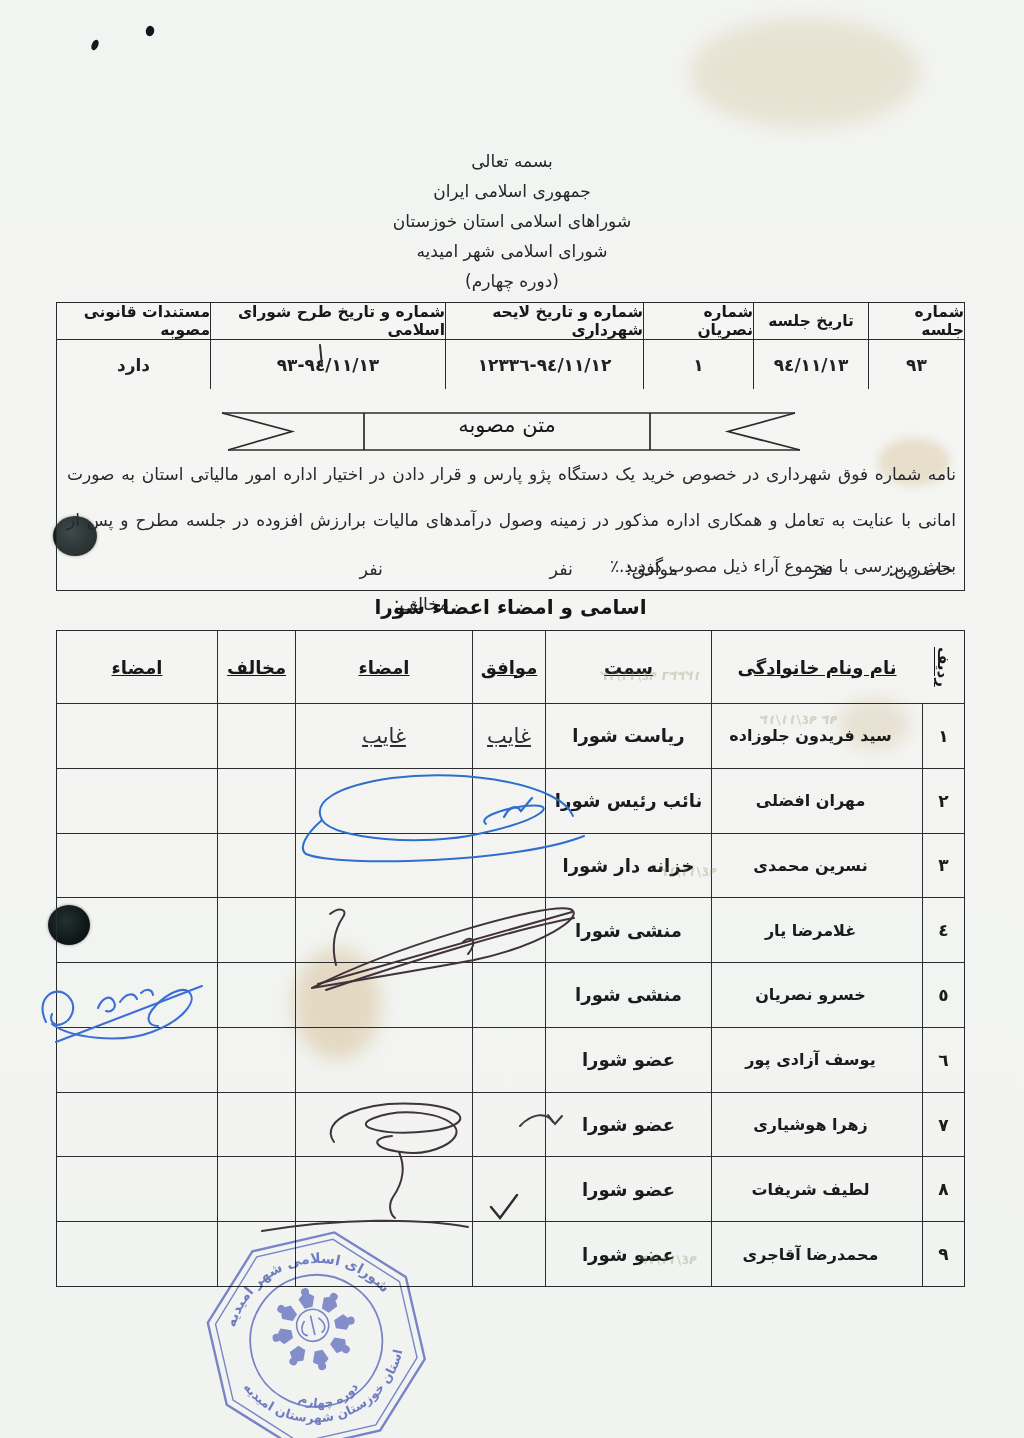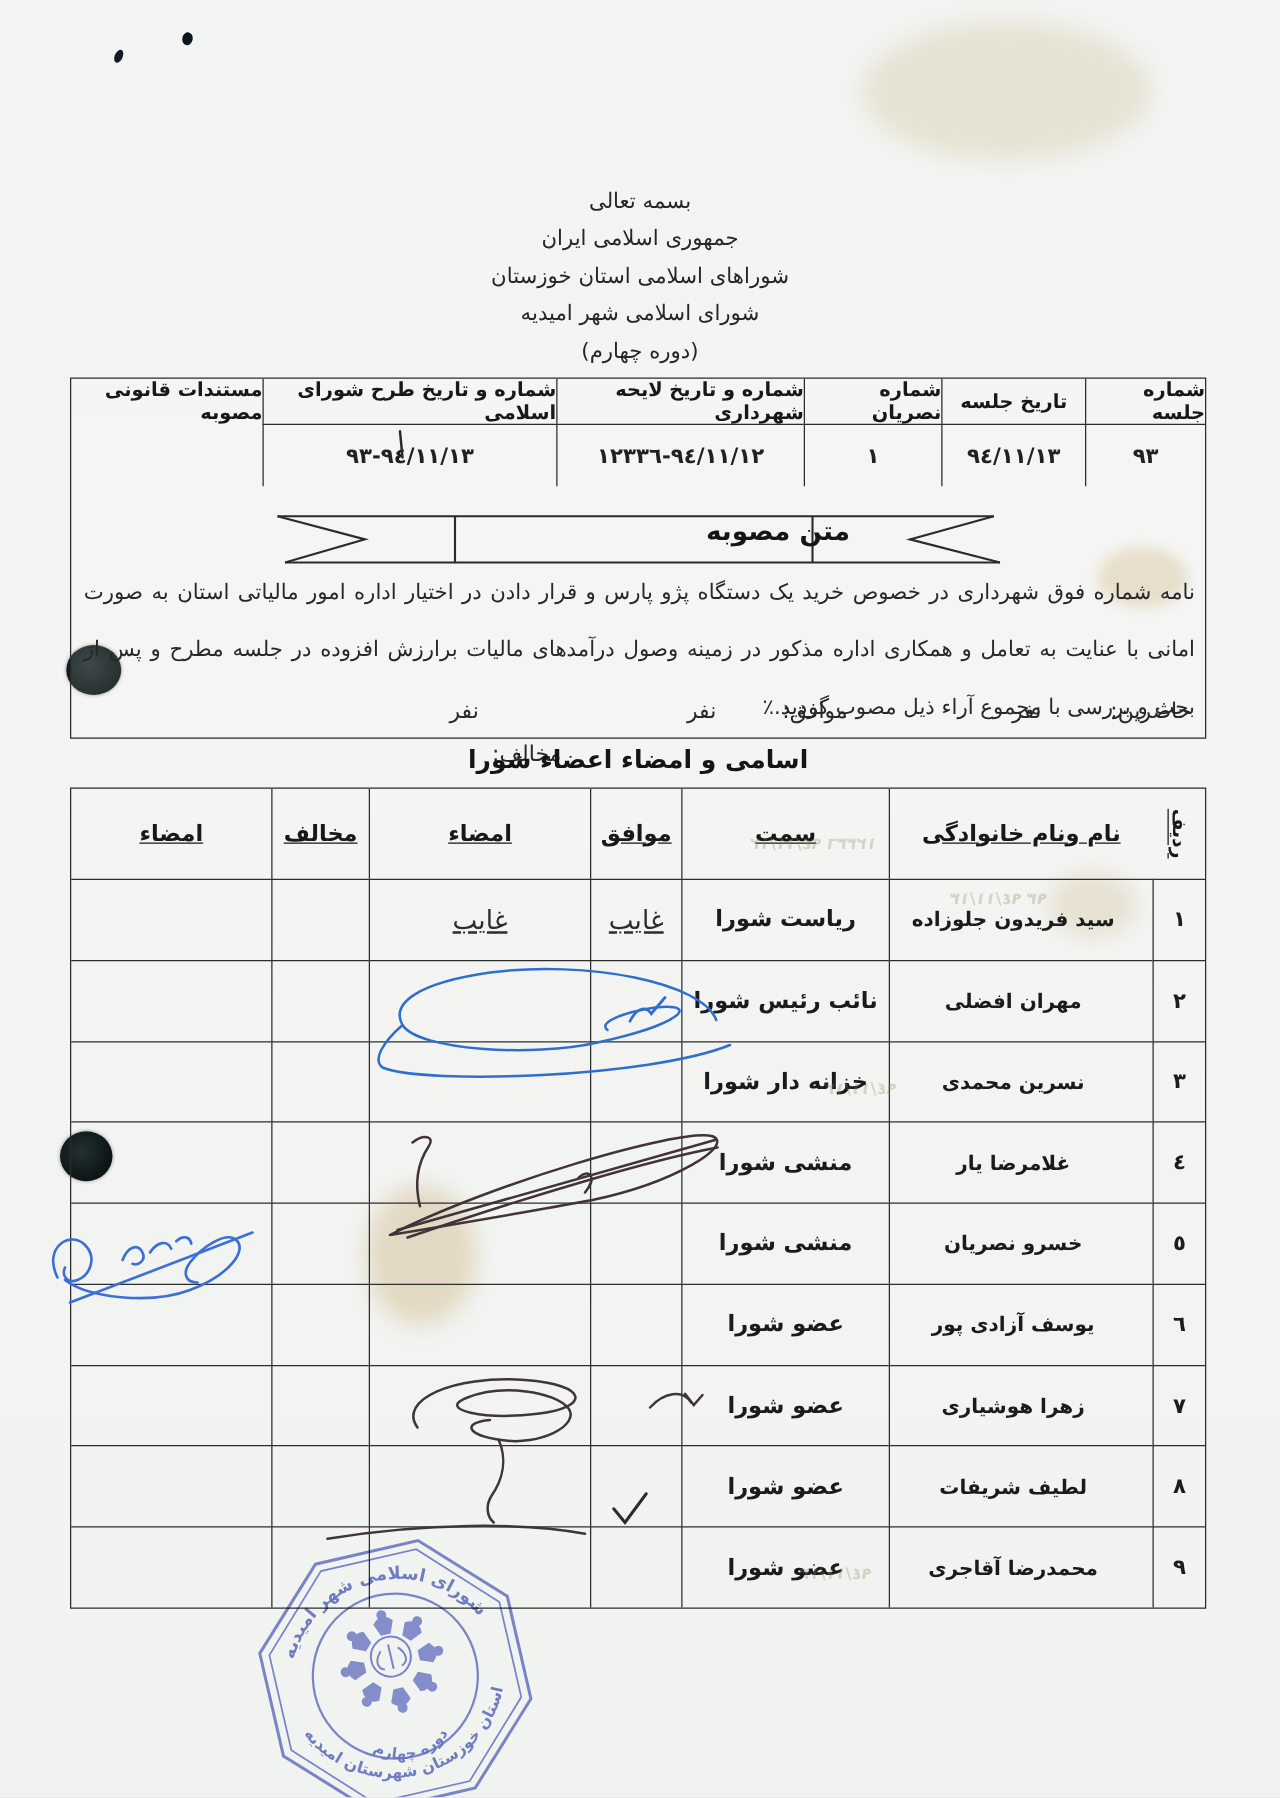--- a/index.html
+++ b/index.html
@@ -17,21 +17,21 @@
   .box{left:56px;top:302px;width:909px;height:289px;border:1.7px solid #2a2b2c;box-sizing:border-box;background:rgba(255,255,255,0.12);}
   
   .itab{position:absolute;left:0;top:0;width:100%;height:86px;display:grid;
     grid-template-columns:96px 115px 110px 198px 235px 1fr;grid-template-rows:36px 1fr;direction:rtl;}
   .itab .c{border-left:1.5px solid #2a2b2c;border-top:none;display:flex;align-items:center;justify-content:center;box-sizing:border-box;}
   .itab .c:nth-child(6n){border-left:none;}
   .itab .c.v{border-top:1.5px solid #2a2b2c;}
   .ith{font-weight:bold;font-size:15.5px;color:#17181a;}
   .itv{font-weight:bold;font-size:17px;color:#202124;letter-spacing:.5px;}
   
-  .bannertxt{left:307px;top:110px;width:286px;text-align:right;font-weight:bold;font-size:21px;color:#151617;padding-left:30px;}
+  .bannertxt{left:307px;top:110px;width:286px;text-align:center;font-weight:normal;font-size:21px;color:#151617;}
   
   .para{left:10px;top:148px;width:889px;font-size:17px;line-height:46px;color:#26282c;}
   .para .just{text-align:justify;text-align-last:justify;}
   .para .last{text-align:right;}
   
   .att span{position:absolute;top:256px;font-size:17.5px;color:#26282c;white-space:nowrap;}
   
   .sect{left:56px;top:595px;width:909px;text-align:center;font-weight:bold;font-size:20px;color:#141516;}
   
   .mtab{left:56px;top:630px;width:909px;height:657px;border:1.7px solid #2a2b2c;box-sizing:border-box;display:grid;
@@ -86,20 +86,21 @@
       <div class="c ith">شماره نصریان</div>
       <div class="c ith">شماره و تاریخ لایحه شهرداری</div>
       <div class="c ith">شماره و تاریخ طرح شورای اسلامی</div>
       <div class="c ith">مستندات قانونی مصوبه</div>
 
       <div class="c v itv ltr">٩٣</div>
       <div class="c v itv ltr">٩٤/١١/١٣</div>
       <div class="c v itv ltr">١</div>
       <div class="c v itv ltr">٩٤/١١/١٢-١٢٣٣٦</div>
       <div class="c v itv ltr">٩٤/١١/١٣-٩٣</div>
+      <div class="c v itv">دارد</div>
     </div>
 
     <svg class="abs" style="left:0;top:100px;" width="909" height="60" viewBox="0 0 909 60">
       <g stroke="#2a2b2c" stroke-width="1.7" fill="none">
         <line x1="165" y1="10" x2="738" y2="10"></line>
         <line x1="171" y1="47" x2="743" y2="47"></line>
         <polyline points="165,10 235,28.5 171,47"></polyline>
         <polyline points="738,10 671,28.5 743,47"></polyline>
         <line x1="307" y1="10" x2="307" y2="47"></line>
         <line x1="593" y1="10" x2="593" y2="47"></line>

